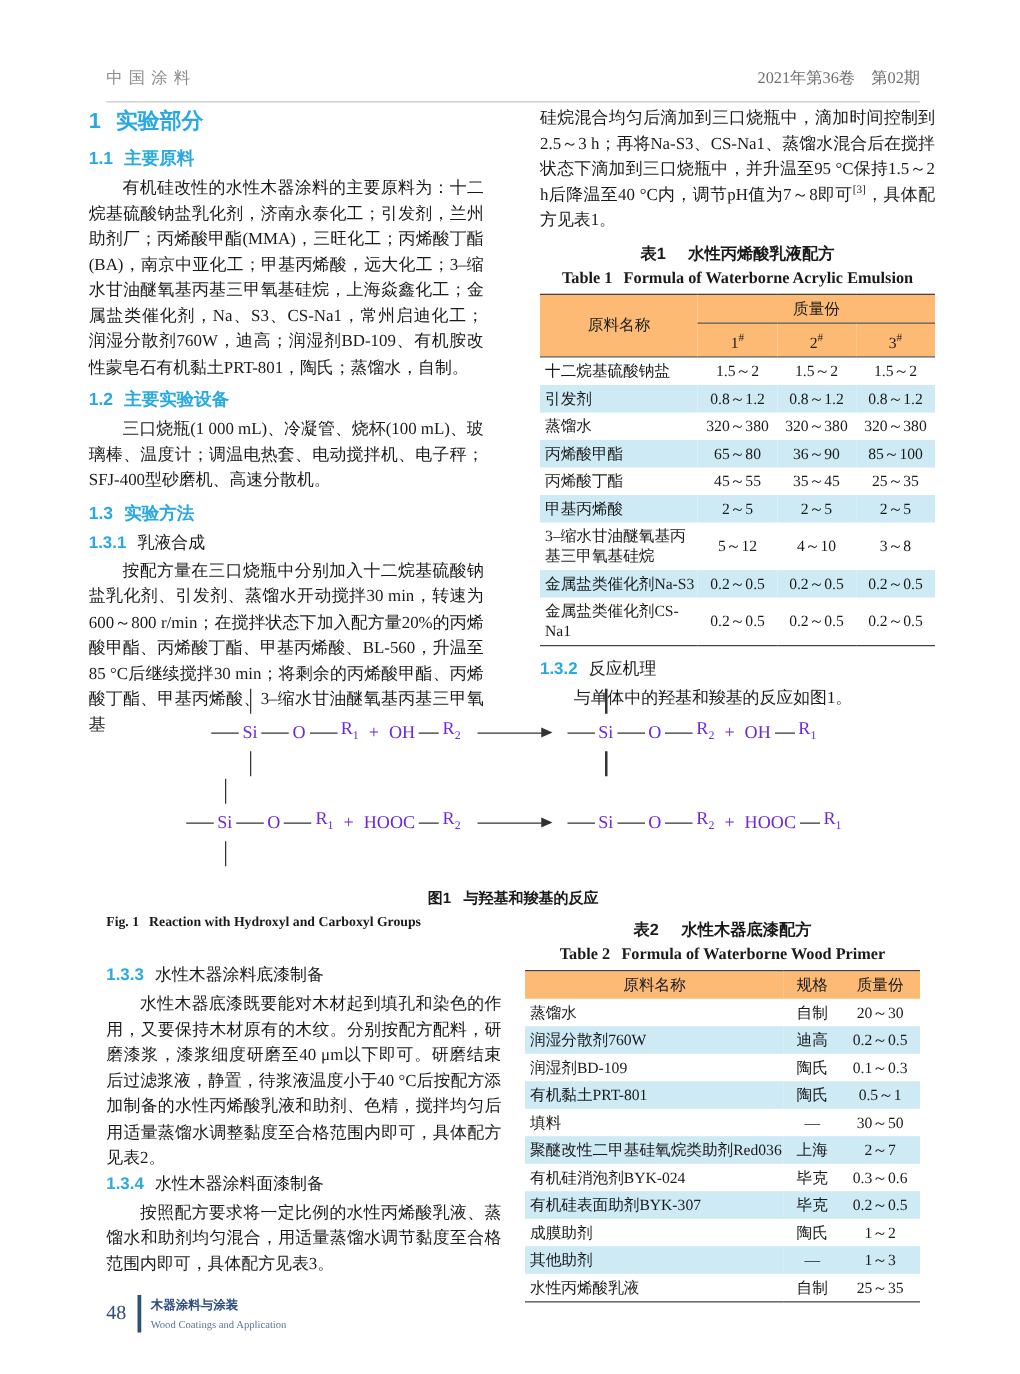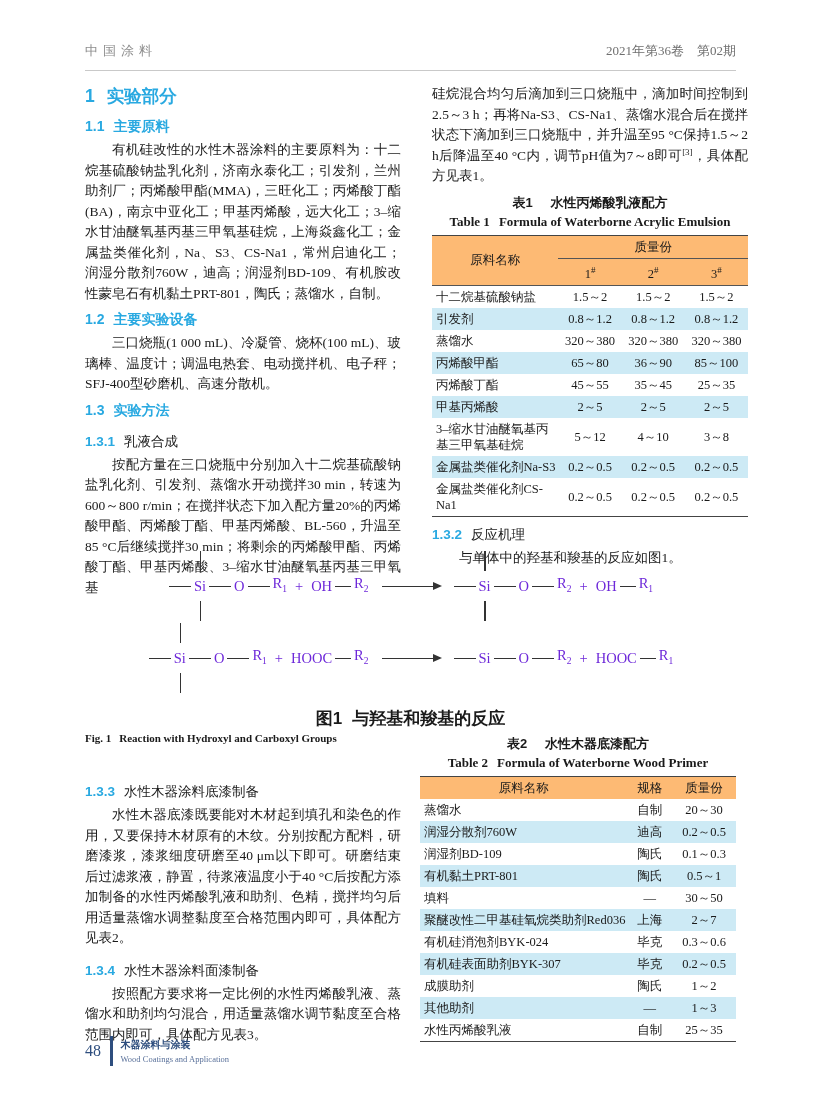--- a/index.html
+++ b/index.html
@@ -1,42 +1,42 @@
 <!DOCTYPE html>
 <html><head>
 <meta charset="utf-8">
 <style>
   html,body{margin:0;padding:0;background:#ffffff;}
   .page{position:relative;width:816px;height:1099px;background:#ffffff;overflow:hidden;
         font-family:"Liberation Serif","DejaVu Serif",serif;color:#1a1a1a;
         font-size:13.5px;line-height:20.5px;}
   
-  .runhead{position:absolute;left:85px;top:41px;width:651px;display:flex;
+  .runhead{position:absolute;left:85px;top:52px;width:651px;display:flex;
            justify-content:space-between;align-items:center;
            padding-bottom:8px;border-bottom:1px solid #c9c9c9;}
   .journal{font-family:"Liberation Sans","DejaVu Sans",sans-serif;
            color:#8d8d8d;font-size:13px;letter-spacing:5px;}
   .issue{color:#6f6f6f;font-size:13px;}
   
   .h1{font-family:"Liberation Sans","DejaVu Sans",sans-serif;font-weight:bold;
       color:#29a9e1;font-size:17.5px;line-height:24px;margin:4px 0 8px 0;}
   .h1 .num{margin-right:12px;}
   .h2{font-family:"Liberation Sans","DejaVu Sans",sans-serif;font-weight:bold;
       color:#29a9e1;font-size:14px;line-height:20px;margin:5px 0 4px 0;}
   .h2 .num{margin-right:9px;}
-  .h3{font-size:13.5px;line-height:20px;margin:12px 0 3px 0;}
+  .h3{font-size:13.5px;line-height:20px;margin:0 0 3px 0;}
   .h3 .num{font-family:"Liberation Sans","DejaVu Sans",sans-serif;font-weight:bold;
       color:#29a9e1;margin-right:9px;}
   .h3 .ttl{color:#1a1a1a;}
   
   p.body{margin:0;text-align:justify;}
   p.indent{text-indent:2em;}
   sup.ref{font-size:9px;line-height:0;}
   
-  .col-lt{position:absolute;left:85px;top:80px;width:316px;}
+  .col-lt{position:absolute;left:71px;top:80px;width:316px;}
   .col-rt{position:absolute;left:432px;top:84px;width:316px;}
   .col-lb{position:absolute;left:85px;top:770px;width:316px;}
   .col-rb{position:absolute;left:420px;top:728px;width:316px;}
   
   .cap-zh{text-align:center;font-family:"Liberation Sans","DejaVu Sans",sans-serif;
           font-weight:bold;font-size:13px;line-height:19px;margin-top:6px;}
   .cap-zh .lab{margin-right:18px;}
   .cap-en{text-align:center;font-family:"Liberation Serif","DejaVu Serif",serif;
           font-weight:bold;font-size:13px;line-height:19px;margin-bottom:4px;}
   .cap-en .lab{margin-right:9px;}
@@ -67,21 +67,21 @@
   .bond.sh{width:16px;}
   .atom{margin:0 1px;position:relative;}
   .plus{margin:0 7px;}
   .si-cross::before{content:'';position:absolute;left:48%;top:-25px;width:1.3px;height:20px;background:#333;}
   .si-cross::after{content:'';position:absolute;left:48%;bottom:-25px;width:1.3px;height:20px;background:#333;}
   .arrow{position:relative;display:inline-block;width:58px;height:0;
          border-top:1.3px solid #333;margin:0 12px;}
   .arrow::after{content:'';position:absolute;right:-2px;top:-4.6px;
          border-left:9px solid #333;border-top:4px solid transparent;border-bottom:4px solid transparent;}
   .figcap-zh{text-align:center;font-family:"Liberation Sans","DejaVu Sans",sans-serif;
-             font-weight:bold;font-size:17px;margin-top:36px;line-height:19px;}
+             font-weight:bold;font-size:12px;margin-top:36px;line-height:19px;}
   .figcap-zh .lab{margin-right:10px;}
   .figcap-en{text-align:left;font-weight:bold;font-size:11px;line-height:20px;}
   .figcap-en .lab{margin-right:8px;}
   sub{font-size:9.5px;}
   
   .footer{position:absolute;left:85px;top:1036px;display:flex;align-items:center;color:#2e4e7e;}
   .pgnum{font-size:16px;margin-right:9px;}
   .vline{width:2.5px;height:30px;background:#2e4e7e;margin-right:8px;}
   .ft-zh{font-family:"Liberation Sans","DejaVu Sans",sans-serif;font-weight:bold;
          font-size:10px;line-height:16px;}

